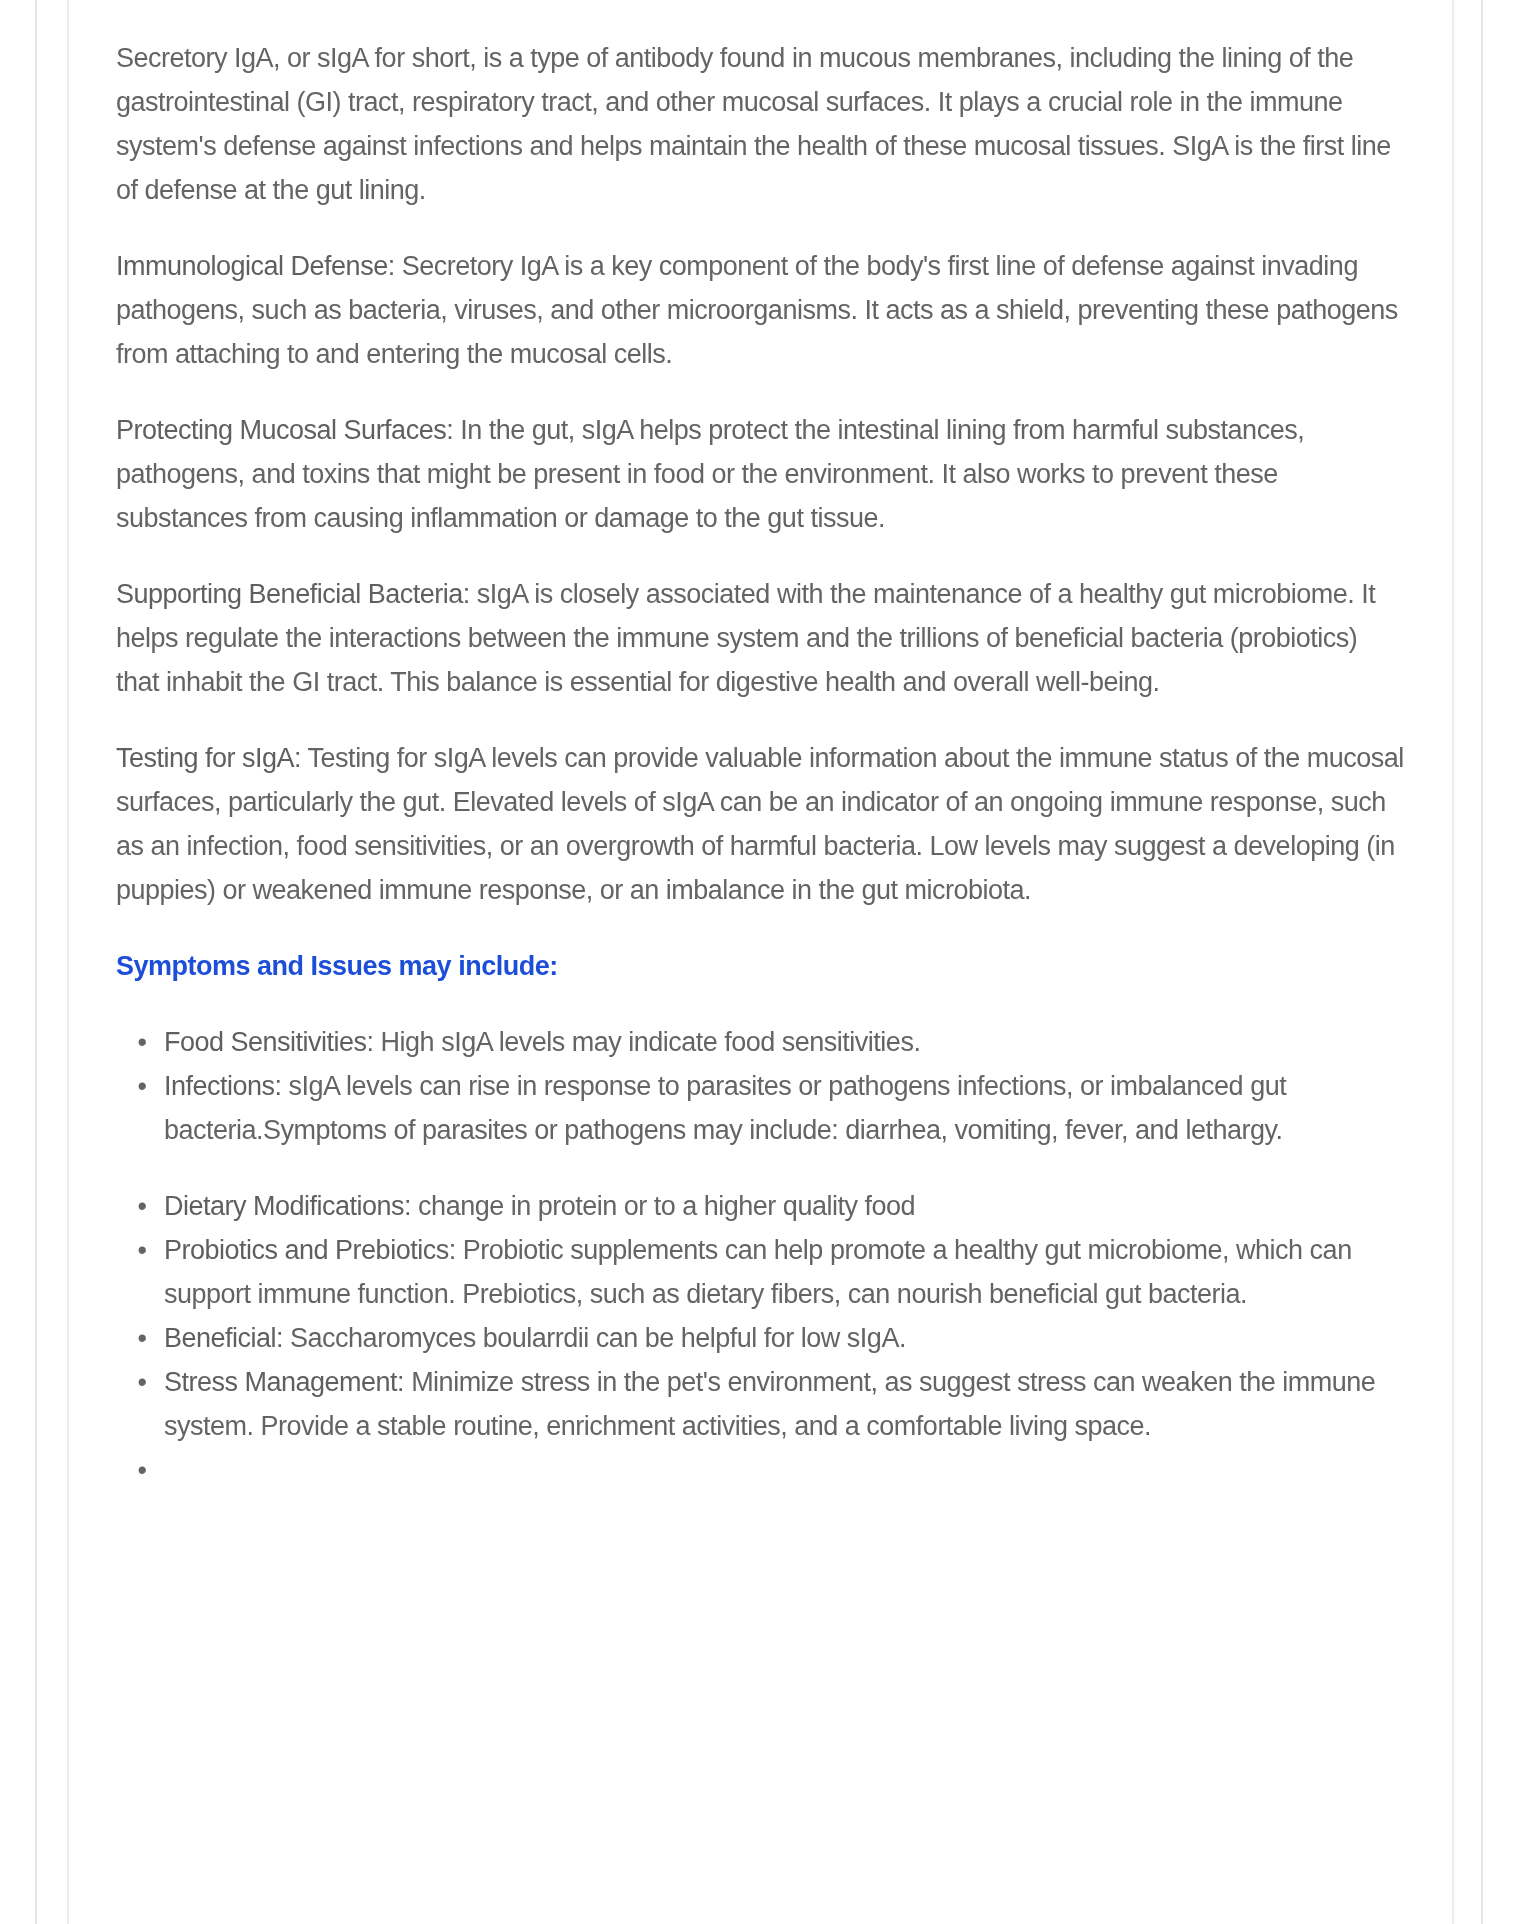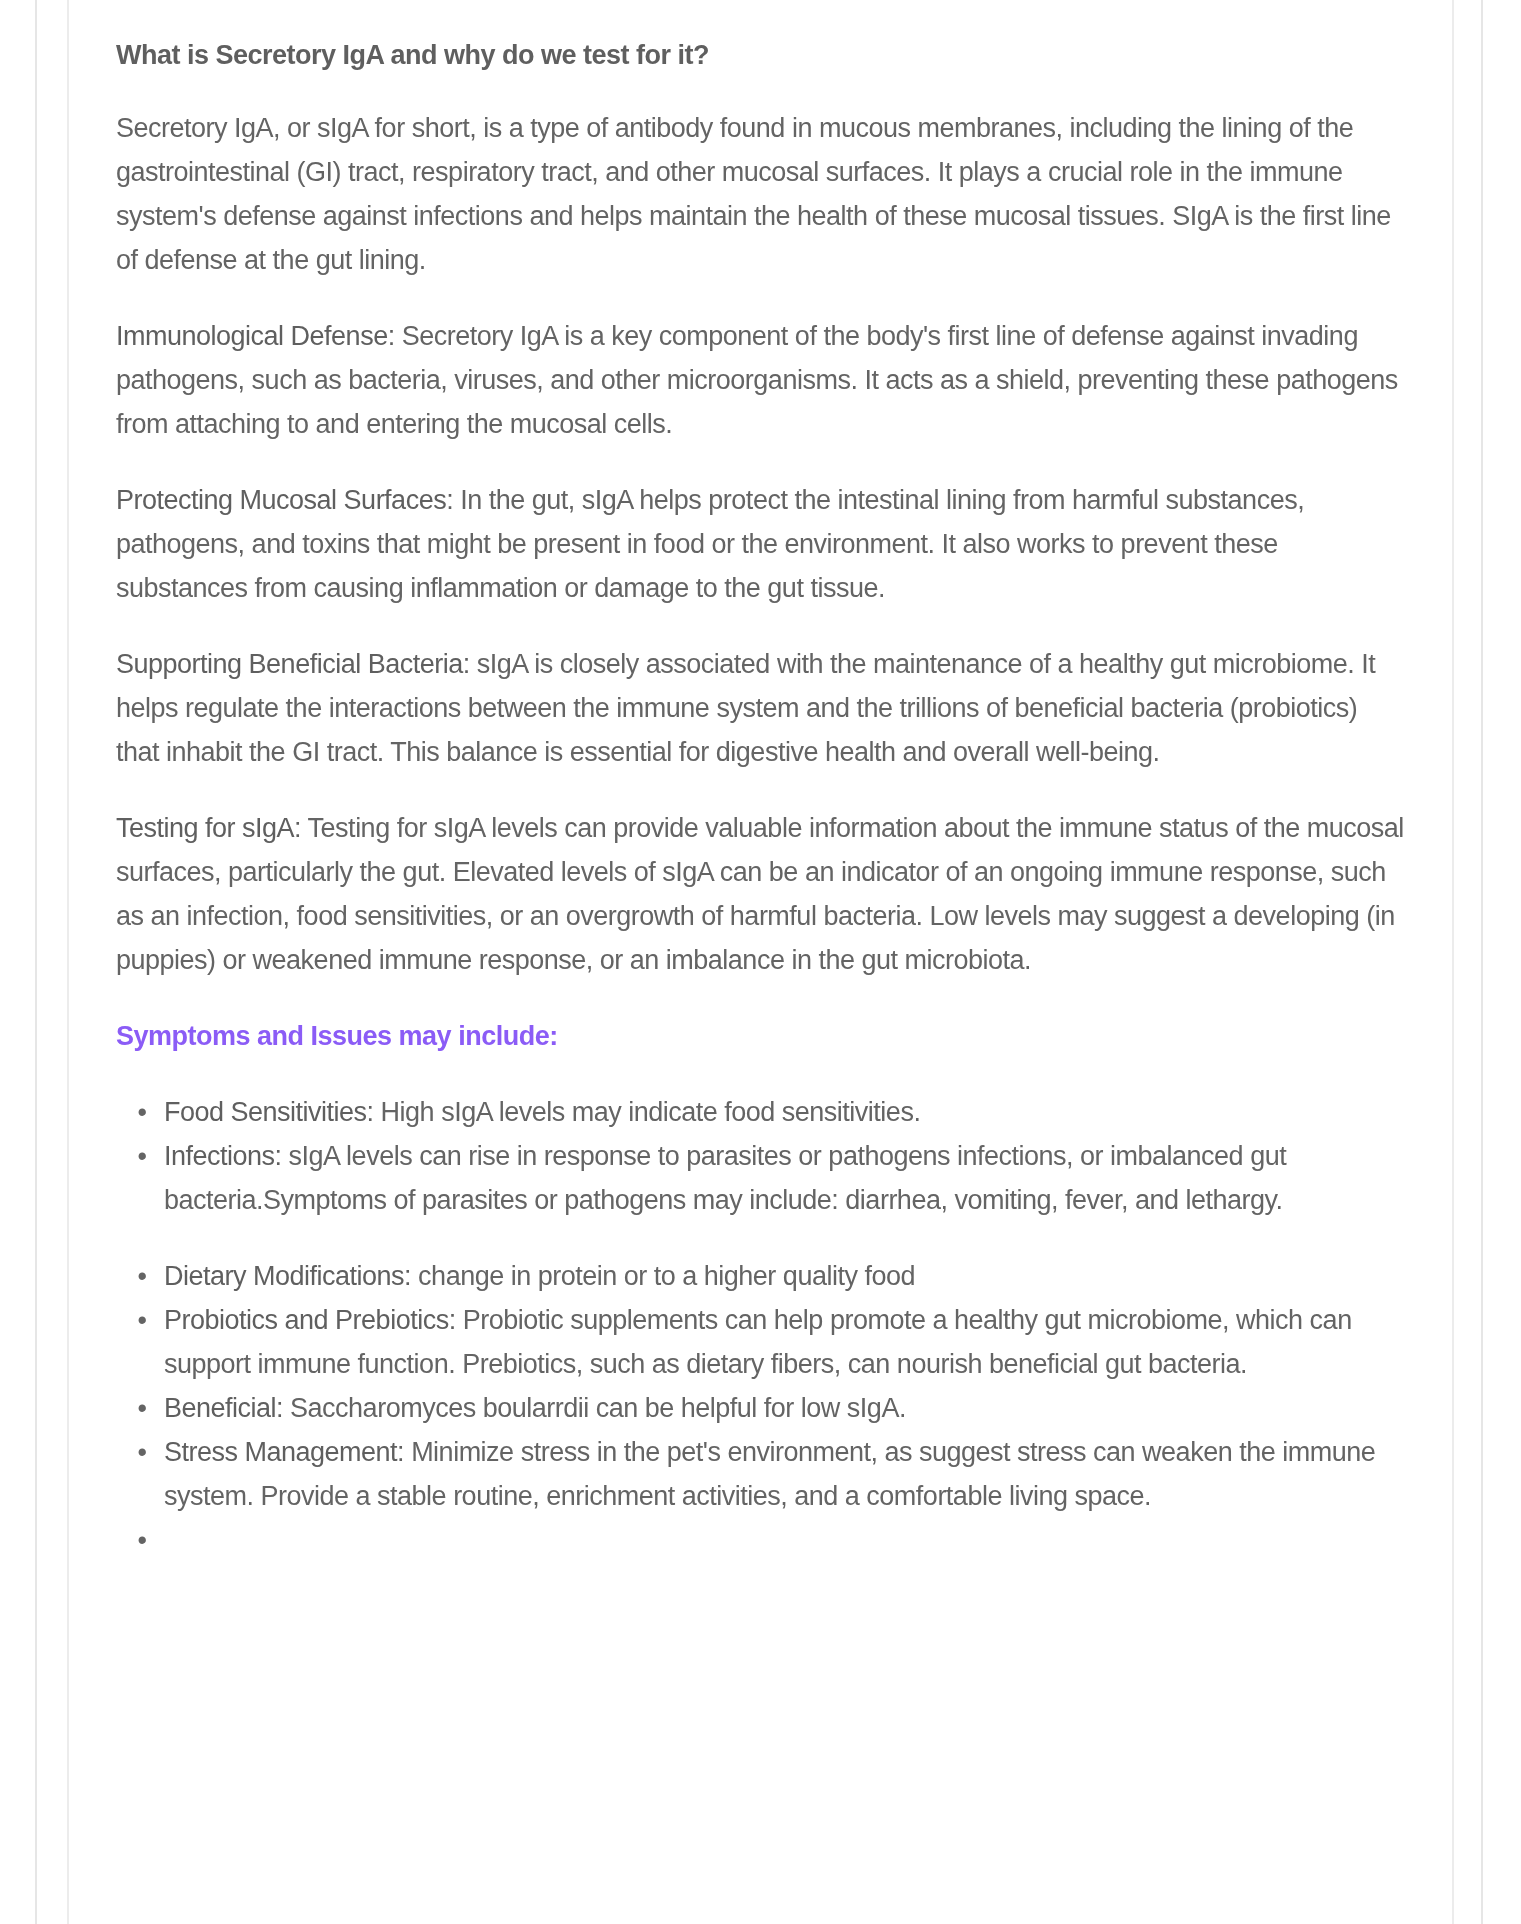--- a/index.html
+++ b/index.html
@@ -50,21 +50,21 @@
     font-size: 27px;
     line-height: 38px;
     font-weight: bold;
     color: #5f5f5f;
   }
   .content p {
     margin: 0 0 32px 0;
   }
   .content p.section-title {
     font-weight: bold;
-    color: #8b5cf6;
+    color: #1d4ed8;
   }
   .content b {
     font-weight: normal;
     color: #5f5f5f;
   }
   .content ul {
     margin: 0 0 32px 0;
     padding-left: 48px;
     list-style: none;
   }
@@ -79,21 +79,20 @@
     text-align: center;
   }
 </style>
 </head>
 <body>
 
 <div class="outer-frame"></div>
 <div class="inner-frame"></div>
 
 <div class="content">
-  <h3>What is Secretory IgA and why do we test for it?</h3>
 
   <p>Secretory IgA, or sIgA for short, is a type of antibody found in mucous membranes, including the lining of the gastrointestinal (GI) tract, respiratory tract, and other mucosal surfaces. It plays a crucial role in the immune system's defense against infections and helps maintain the health of these mucosal tissues. SIgA is the first line of defense at the gut lining.</p>
 
   <p><b>Immunological Defense:</b><span> Secretory IgA is a key component of the body's first line of defense against invading pathogens, such as bacteria, viruses, and other microorganisms. It acts as a shield, preventing these pathogens from attaching to and entering the mucosal cells.</span></p>
 
   <p><b>Protecting Mucosal Surfaces:</b><span> In the gut, sIgA helps protect the intestinal lining from harmful substances, pathogens, and toxins that might be present in food or the environment. It also works to prevent these substances from causing inflammation or damage to the gut tissue.</span></p>
 
   <p><b>Supporting Beneficial Bacteria:</b><span> sIgA is closely associated with the maintenance of a healthy gut microbiome. It helps regulate the interactions between the immune system and the trillions of beneficial bacteria (probiotics) that inhabit the GI tract. This balance is essential for digestive health and overall well-being.</span></p>
 
   <p><b>Testing for sIgA:</b><span> Testing for sIgA levels can provide valuable information about the immune status of the mucosal surfaces, particularly the gut. Elevated levels of sIgA can be an indicator of an ongoing immune response, such as an infection, food sensitivities, or an overgrowth of harmful bacteria. Low levels may suggest a developing (in puppies) or weakened immune response, or an imbalance in the gut microbiota.</span></p>

